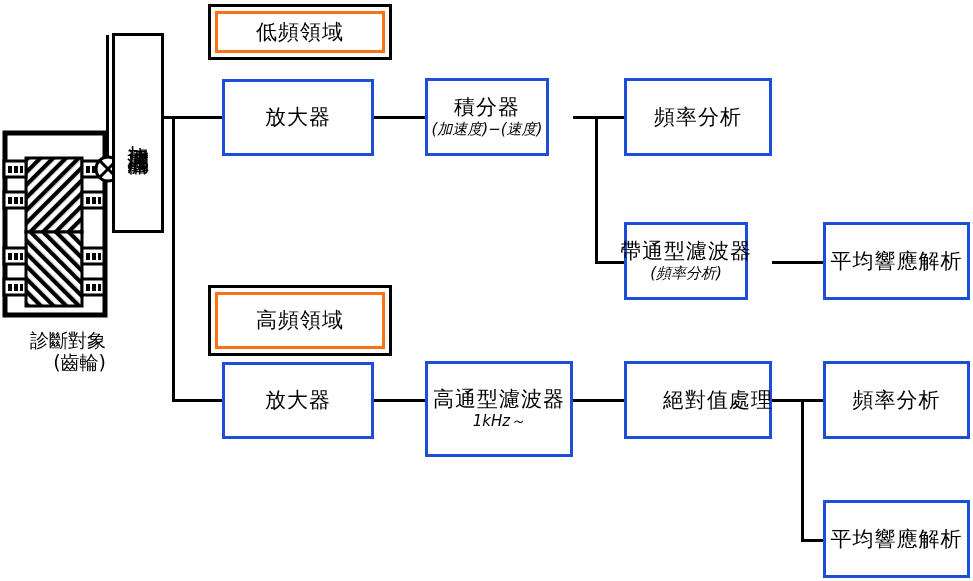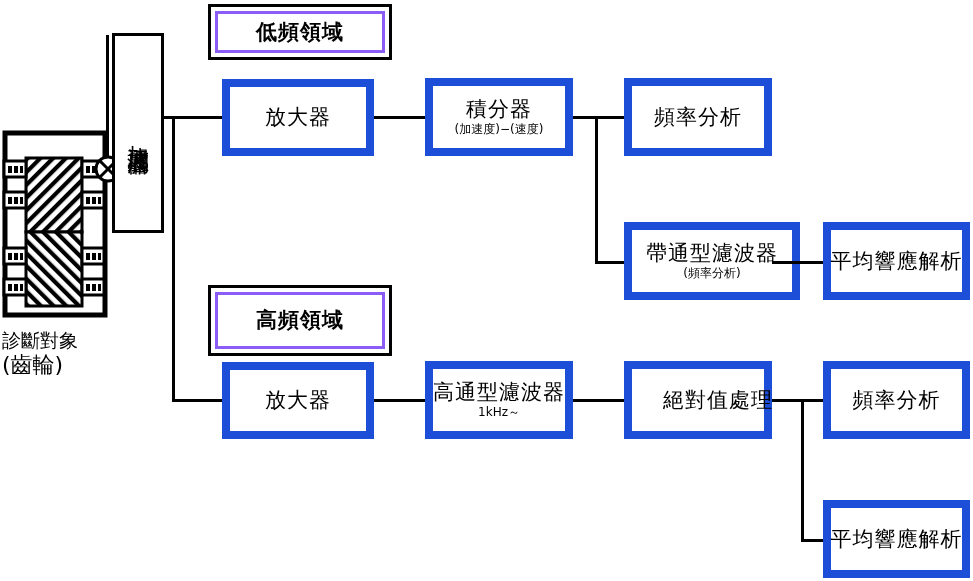--- a/index.html
+++ b/index.html
@@ -12,53 +12,53 @@
     width: 973px;
     height: 581px;
     background: #ffffff;
     font-family: "DejaVu Sans", "Liberation Sans", sans-serif;
     color: #000000;
     overflow: hidden;
   }
   .box {
     position: absolute;
     box-sizing: border-box;
-    border: 8px solid #1d4ed8;
+    border: 3px solid #1d4ed8;
     background: #fff;
     display: flex;
     flex-direction: column;
     align-items: center;
     justify-content: center;
     text-align: center;
     line-height: 1.15;
   }
   .box .main {
     font-size: 21px;
     letter-spacing: 1px;
     white-space: nowrap;
   }
   .box .sub {
-    font-size: 12px;
+    font-size: 15px;
     letter-spacing: 0px;
     white-space: nowrap;
     margin-top: 2px;
+    font-style: italic;
   }
   .box.dbl {
     border: 3px solid #000;
     padding: 4px;
   }
   .box.dbl > .inner {
     box-sizing: border-box;
     width: 100%;
     height: 100%;
-    border: 3px solid #8b5cf6;
+    border: 3px solid #f97316;
     display: flex;
     align-items: center;
     justify-content: center;
-    font-weight: bold;
   }
   .vbox {
     position: absolute;
     box-sizing: border-box;
     border: 3px solid #000;
     background: #fff;
     display: flex;
     align-items: center;
     justify-content: center;
   }
@@ -71,26 +71,26 @@
     white-space: nowrap;
   }
   .wire {
     position: absolute;
     background: #000;
   }
   .wire.h { height: 3px; }
   .wire.v { width: 3px; }
   .caption {
     position: absolute;
-    text-align: left;
+    text-align: right;
     font-size: 19px;
     line-height: 1.15;
     white-space: nowrap;
   }
-  .caption .l2 { font-size: 22px; }
+  .caption .l2 { font-size: 19px; }
   #gear-svg, #sensor-svg { position: absolute; }
 </style>
 </head>
 <body>
 
 <div id="canvas">
 
   <svg id="gear-svg" x="0" y="0" width="120" height="200" viewBox="0 0 120 200" style="left:2px; top:130px;">
     <defs>
       <pattern id="hatchA" width="9" height="9" patternUnits="userSpaceOnUse" patternTransform="rotate(45)">
@@ -181,34 +181,34 @@
       <span class="main">低頻領域</span>
     </div>
   </div>
 
   <div class="box" style="left:222px; top:79px; width:152px; height:77px;">
     <span class="main">放大器</span>
   </div>
 
   <div class="wire h" style="left:374px; top:116px; width:52px;"></div>
 
-  <div class="box" style="left:425px; top:78px; width:148px; height:78px;">
+  <div class="box" style="left:425px; top:78px; width:124px; height:78px;">
     <span class="main">積分器</span>
     <span class="sub">(加速度)−(速度)</span>
   </div>
 
   <div class="wire h" style="left:573px; top:116px; width:52px;"></div>
   <div class="wire v" style="left:595px; top:116px; height:148px;"></div>
   <div class="wire h" style="left:595px; top:261px; width:30px;"></div>
 
   <div class="box" style="left:624px; top:78px; width:148px; height:78px;">
     <span class="main">頻率分析</span>
   </div>
 
-  <div class="box" style="left:624px; top:222px; width:176px; height:78px;">
+  <div class="box" style="left:624px; top:222px; width:124px; height:78px;">
     <span class="main">帶通型濾波器</span>
     <span class="sub">(頻率分析)</span>
   </div>
 
   <div class="wire h" style="left:772px; top:261px; width:52px;"></div>
 
   <div class="box" style="left:823px; top:222px; width:147px; height:78px;">
     <span class="main">平均響應解析</span>
   </div>
 
@@ -217,21 +217,21 @@
       <span class="main">高頻領域</span>
     </div>
   </div>
 
   <div class="box" style="left:222px; top:362px; width:152px; height:77px;">
     <span class="main">放大器</span>
   </div>
 
   <div class="wire h" style="left:374px; top:399px; width:52px;"></div>
 
-  <div class="box" style="left:425px; top:361px; width:148px; height:78px;">
+  <div class="box" style="left:425px; top:361px; width:148px; height:96px;">
     <span class="main">高通型濾波器</span>
     <span class="sub">1kHz～</span>
   </div>
 
   <div class="wire h" style="left:573px; top:399px; width:52px;"></div>
 
   <div class="box" style="left:624px; top:361px; width:148px; height:78px;padding-left:40px;">
     <span class="main">絕對值處理</span>
   </div>
 

